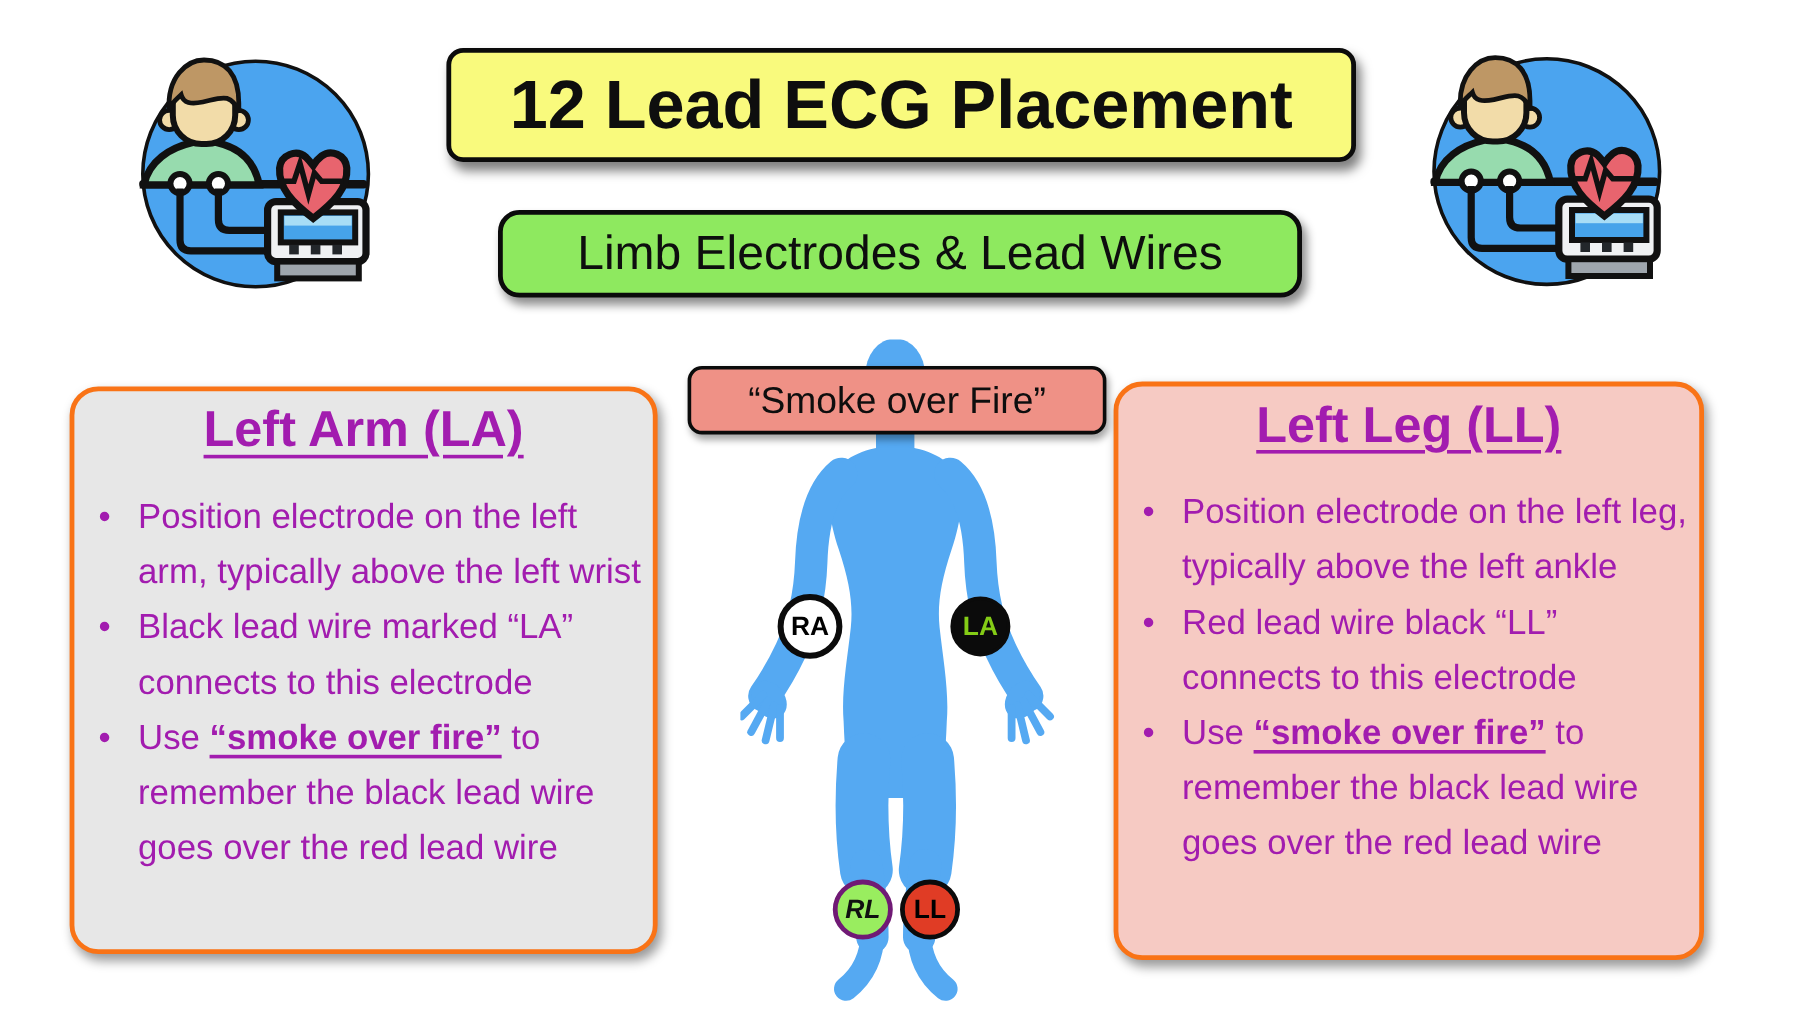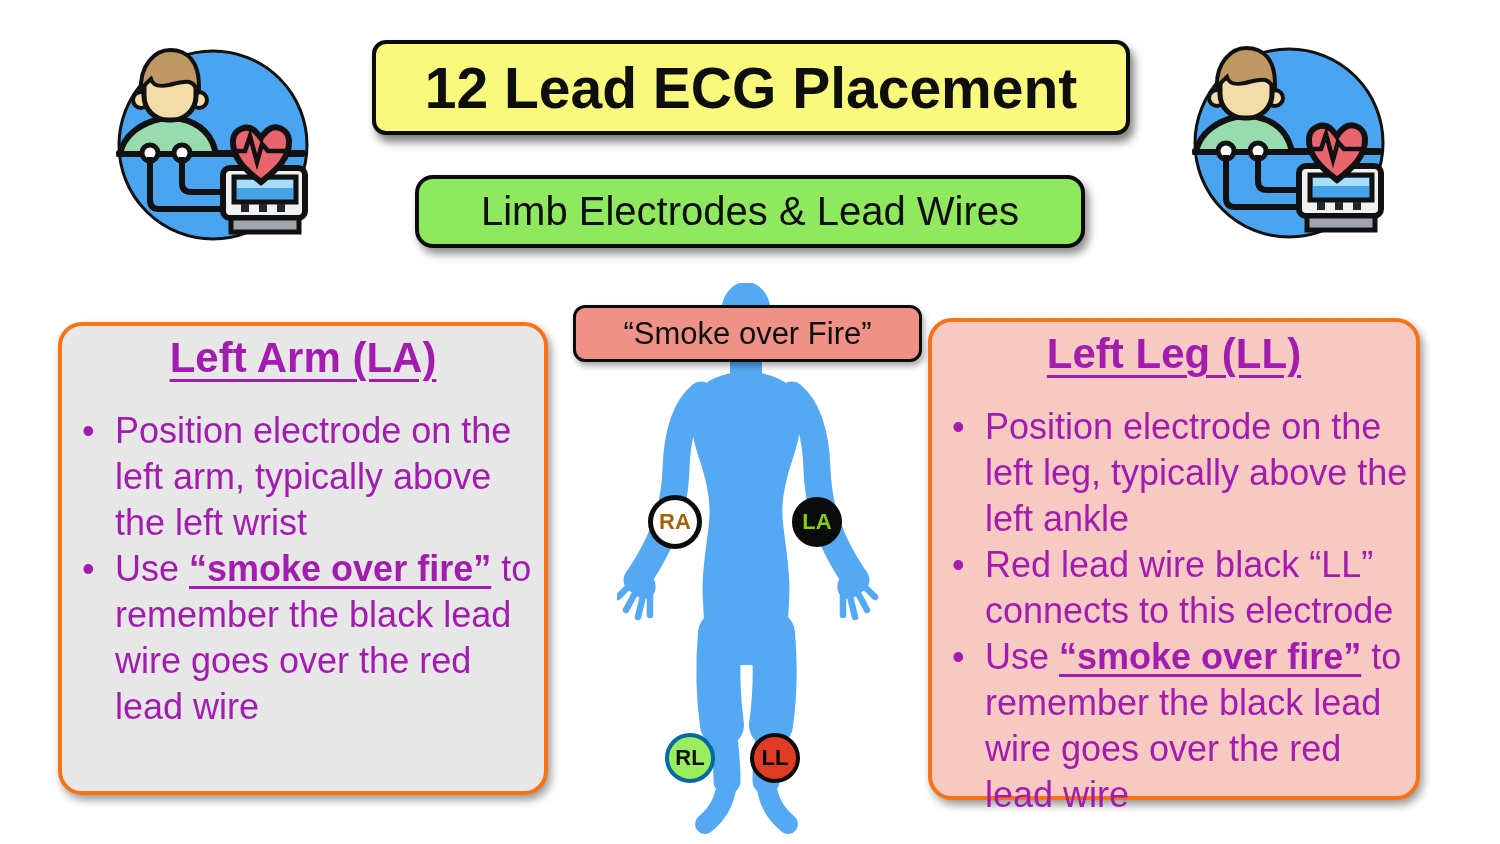--- a/index.html
+++ b/index.html
@@ -23,40 +23,40 @@
   .icon-right { left:1176px; top:28px; }
 
   
   .panel { position:absolute; border:4px solid #f97316; border-radius:24px;
            box-shadow:3px 5px 9px rgba(0,0,0,.4); color:#a21caf; }
   .left-panel  { left:58px;  top:322px; width:490px; height:473px; background:#E7E7E7; }
   .right-panel { left:928px; top:318px; width:492px; height:482px; background:#F6CAC3; }
   .panel h2 { margin-top:8px; text-align:center; font-size:42px; font-weight:700;
               text-decoration:underline; text-decoration-thickness:3px; text-underline-offset:7px; }
   .panel ul { margin:26px 0 0; padding:0 6px 0 53px; list-style:none;
-              font-size:36px; line-height:46px; }
+              font-size:29px; line-height:46px; }
   .panel li { position:relative; }
   .panel li::before { content:"\2022"; position:absolute; left:-33px; }
   .em { font-weight:700; text-decoration:underline; text-decoration-thickness:2.5px;
         text-underline-offset:5px; }
 
   
   .body-figure { position:absolute; left:617px; top:283px; width:266px; height:561px; z-index:1; }
   .mnemonic { position:absolute; left:573px; top:305px; width:349px; height:57px; z-index:4;
               background:#EF9186; border:3px solid #0b0b0b; border-radius:12px;
               display:flex; align-items:center; justify-content:center; font-size:31px;
               color:#0e0e0e; box-shadow:2px 4px 6px rgba(0,0,0,.35); }
   .electrode { position:absolute; z-index:3; border-radius:50%; display:flex;
                align-items:center; justify-content:center; font-weight:600; font-size:22px; }
   .el-ra { left:648px; top:495px; width:54px; height:54px; background:#FFFFFF;
-           border:5px solid #0b0b0b; color:#a16207; }
+           border:5px solid #0b0b0b; color:#000000; }
   .el-la { left:792px; top:497px; width:50px; height:50px; background:#0b0b0b;
            border:3px solid #0b0b0b; color:#84cc16; }
-  .el-rl { left:665px; top:733px; width:50px; height:50px; background:#99ED5F;
-           border:4px solid #0369a1; color:#111; }
+  .el-rl { left:694px; top:733px; width:50px; height:50px; background:#99ED5F;
+           border:4px solid #701a75; color:#111;font-style:italic; }
   .el-ll { left:750px; top:733px; width:50px; height:50px; background:#E03C25;
            border:4px solid #0b0b0b; color:#000000; }
 </style>
 </head>
 <body>
 
 <div class="slide">
 
   <svg class="corner-icon icon-left" viewBox="0 0 230 230">
     <circle cx="113" cy="115" r="94" fill="#4BA4EF" stroke="#111" stroke-width="3"></circle>
@@ -141,20 +141,23 @@
   <div class="electrode el-rl">RL</div>
   <div class="electrode el-ll">LL</div>
 
   <section class="panel left-panel">
     <h2>Left Arm (LA)</h2>
     <ul>
       <li>
         <span>Position electrode on the left arm, typically above the left wrist</span>
       </li>
       <li>
+        <span>Black lead wire marked “LA” connects to this electrode</span>
+      </li>
+      <li>
         <span>Use </span><span class="em">“smoke over fire”</span><span> to remember the black lead wire goes over the red lead wire</span>
       </li>
     </ul>
   </section>
 
   <section class="panel right-panel">
     <h2>Left Leg (LL)</h2>
     <ul>
       <li>
         <span>Position electrode on the left leg, typically above the left ankle</span>

